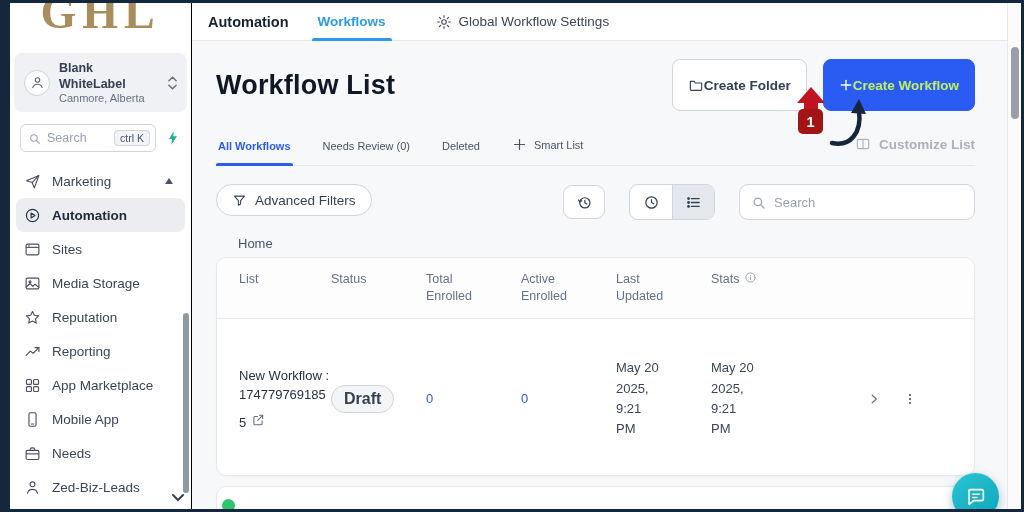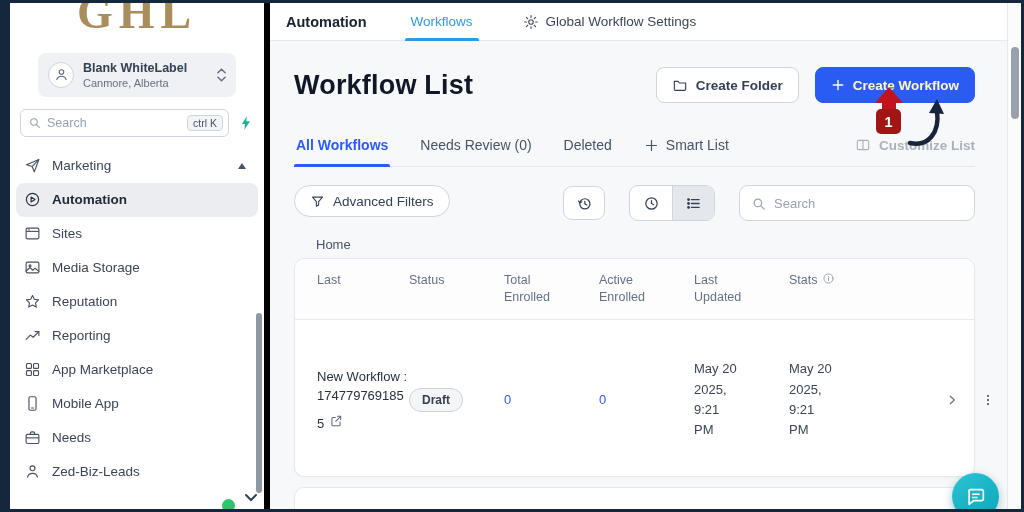--- a/index.html
+++ b/index.html
@@ -1,24 +1,24 @@
 <!DOCTYPE html>
 <html><head>
 <meta charset="utf-8">
 <style>
   *{box-sizing:border-box;margin:0;padding:0}
   html,body{width:1024px;height:512px}
   body{background:#14273c;font-family:"Liberation Sans",sans-serif;position:relative;overflow:hidden}
   .app{position:absolute;left:10px;top:3px;right:3px;bottom:3px;background:#fff;display:flex;overflow:hidden}
 
   
-  .sidebar{width:260px;flex:none;background:#fff;border-right:6px solid #000000;position:relative;overflow:hidden}
+  .sidebar{width:182px;flex:none;background:#fff;border-right:1px solid #000000;position:relative;overflow:hidden}
   .logo{height:38px;overflow:hidden;display:flex;justify-content:center}
   .logo span{font-family:"Liberation Serif",serif;font-weight:700;font-size:46px;line-height:46px;margin-top:-13px;color:#aa8d5c;letter-spacing:6px}
-  .account{margin:12px 28px 0;background:#eff1f4;border-radius:8px;padding:8px 10px;display:flex;align-items:center;gap:9px;cursor:pointer}
+  .account{margin:12px 4px 0;background:#eff1f4;border-radius:8px;padding:8px 10px;display:flex;align-items:center;gap:9px;cursor:pointer}
   .avatar{width:26px;height:26px;border-radius:50%;background:#fff;border:1px solid #cfd4dc;display:flex;align-items:center;justify-content:center;flex:none}
   .acct-name{font-size:12.5px;font-weight:700;color:#344054;line-height:1.25}
   .acct-loc{font-size:11px;color:#667085}
   .acct-chevrons{margin-left:auto;display:flex;flex-direction:column;gap:2px;align-items:center}
   .search-row{display:flex;align-items:center;gap:9px;margin:12px 10px 0}
   .search-box{flex:1;display:flex;align-items:center;gap:6px;border:1px solid #d0d5dd;border-radius:6px;background:#fff;height:28px;padding:0 5px 0 7px;min-width:0}
   .search-box input{border:0;outline:0;flex:1;min-width:0;font-size:12.5px;color:#344054;background:transparent;font-family:inherit}
   .search-box input::placeholder{color:#98a2b3}
   .kbd{font-size:10.5px;color:#475467;background:#f2f4f7;border:1px solid #d0d5dd;border-radius:4px;padding:1px 5px;white-space:nowrap}
   .menu{margin-top:12px}
@@ -26,34 +26,34 @@
   .menu-item.active{background:#ecedf1;border-radius:8px;margin:0 6px;padding:0 8px;font-weight:700;color:#222b3a}
   .tri-up{width:0;height:0;border-left:4px solid transparent;border-right:4px solid transparent;border-bottom:6px solid #475467;margin-left:auto;margin-right:4px}
   .side-thumb{position:absolute;right:2px;top:310px;width:6px;height:180px;background:#8f97a2;border-radius:3px;cursor:pointer;z-index:3}
   .side-bottom-chevron{position:absolute;right:6px;bottom:3px;cursor:pointer;z-index:3}
   .green-dot{position:absolute;left:210px;bottom:-5px;width:17px;height:17px;border-radius:50%;background:#2fc56d;border:2px solid #fff;z-index:9}
 
   
   .main{flex:1;display:flex;flex-direction:column;position:relative;min-width:0}
   .topbar{height:38px;flex:none;background:#fff;border-bottom:1px solid #e7e9ee;display:flex;align-items:center;padding:0 16px}
   .tb-title{font-size:14.5px;font-weight:700;color:#182230}
-  .tb-tab{margin-left:40px;position:relative;height:38px;display:flex;align-items:center;font-size:13.5px;font-weight:400;color:#2e9be6;cursor:pointer;padding:0 4px}
+  .tb-tab{margin-left:25px;position:relative;height:38px;display:flex;align-items:center;font-size:13.5px;font-weight:700;color:#2e9be6;cursor:pointer;padding:0 4px}
   .tb-tab::after{content:"";position:absolute;left:-2px;right:-2px;bottom:0;height:3px;background:#2e9be6;border-radius:2px 2px 0 0}
   .tb-settings{margin-left:46px;display:flex;align-items:center;gap:7px;font-size:13.5px;color:#3b4555;cursor:pointer}
 
   .content{flex:1;background:#f7f8fa;padding:24px 46px 0 24px;position:relative;overflow:hidden}
   .header-row{display:flex;align-items:center;height:40px}
   .page-title{font-size:27px;font-weight:700;color:#101828;letter-spacing:.2px}
   .header-actions{margin-left:auto;display:flex;gap:16px}
-  .btn{height:36px;border-radius:8px;display:flex;align-items:center;gap:8px;font-size:13.5px;font-weight:600;padding:4px 15px;cursor:pointer;white-space:nowrap}
+  .btn{height:52px;border-radius:8px;display:flex;align-items:center;gap:0;font-size:13.5px;font-weight:600;padding:4px 15px;cursor:pointer;white-space:nowrap}
   .btn-outline{background:#fff;border:1px solid #d0d5dd;color:#344054}
-  .btn-primary{background:#2a5cf4;border:1px solid #2a5cf4;color:#fef9c3}
+  .btn-primary{background:#2a5cf4;border:1px solid #2a5cf4;color:#bef264}
 
   .tabs-row{margin-top:26px;display:flex;align-items:flex-end;border-bottom:1px solid #e4e7ec;gap:28px}
-  .tab{padding:6px 2px 13px;font-size:14px;color:#475467;position:relative;cursor:pointer;white-space:nowrap}
+  .tab{padding:6px 2px 13px;font-size:11px;color:#475467;position:relative;cursor:pointer;white-space:nowrap}
   .tab.active{color:#2a5cf4;font-weight:700}
   .tab.active::after{content:"";position:absolute;left:0;right:0;bottom:-1px;height:3px;background:#2a5cf4;border-radius:2px 2px 0 0}
   .smart-list{display:flex;align-items:center;gap:7px}
   .customize{margin-left:auto;display:flex;align-items:center;gap:8px;color:#aab1bc;font-size:13.5px;font-weight:600;padding-bottom:13px;cursor:pointer}
 
   .filter-row{margin-top:18px;display:flex;}
   .adv-filters{display:flex;align-items:center;gap:8px;height:32px;padding:0 15px;border:1px solid #d0d5dd;border-radius:18px;background:#fff;font-size:13.5px;color:#344054;cursor:pointer}
   .filter-right{margin-left:auto;display:flex;align-items:center;gap:24px}
   .icon-btn{width:42px;height:34px;border:1px solid #d0d5dd;border-radius:9px;background:#fff;display:flex;align-items:center;justify-content:center;cursor:pointer}
   .icon-group{display:flex;border:1px solid #d0d5dd;border-radius:9px;overflow:hidden;background:#fff}
@@ -67,21 +67,21 @@
   .breadcrumb{margin:16px 0 6px 22px;font-size:13px;color:#475467;cursor:pointer;width:max-content}
 
   .card{background:#fff;border:1px solid #e7e9ee;border-radius:10px;box-shadow:0 1px 2px rgba(16,24,40,.04)}
   .tgrid{display:grid;grid-template-columns:92px 95px 95px 95px 95px 92px 64px 36px 26px;padding-left:22px}
   .thead{padding-top:13px;padding-bottom:13px;border-bottom:1px solid #e7e9ee;background:#fdfdfe;border-radius:10px 10px 0 0}
   .th{font-size:12.5px;color:#667085;padding-right:26px;line-height:1.35}
   .th-stats{display:flex;align-items:flex-start;gap:4px;padding-right:4px}
   .trow{padding-top:20px;padding-bottom:16px;align-items:center;min-height:156px}
   .cell-name{font-size:13px;color:#27303f;width:54px;overflow-wrap:anywhere;line-height:1.5;cursor:pointer}
   .ext-link{margin-top:8px;cursor:pointer;display:inline-flex}
-  .badge-draft{display:inline-block;padding:4px 12px;border:1px solid #cfd4dc;border-radius:999px;background:#f4f5f7;font-size:12px;color:#344054;font-weight:600}
+  .badge-draft{display:inline-block;padding:4px 12px;border:1px solid #cfd4dc;border-radius:999px;background:#f4f5f7;font-size:16px;color:#344054;font-weight:600}
   .cell-num{color:#2a5cf4;font-size:13px;cursor:pointer;width:max-content}
   .cell-date{font-size:13px;color:#3b4555;width:44px;line-height:1.55}
   .cell-center{display:flex;align-items:center}
   .card.partial{margin-top:10px;height:60px}
 
   .vscroll{position:absolute;right:0;top:0;bottom:0;width:14px;background:#fbfbfc;border-left:1px solid #e7e9ee;z-index:5}
   .vthumb{position:absolute;left:3px;top:44px;width:8px;height:72px;background:#99a0ab;border-radius:4px;cursor:pointer}
 
   .annotation{position:absolute;left:604px;top:46px;width:104px;height:76px;z-index:10;pointer-events:none}
   .ann-badge{position:absolute;left:2px;top:22px;width:25px;height:25px;background:#a31515;border-radius:5px;color:#fff;font-weight:700;font-size:14.5px;display:flex;align-items:center;justify-content:center}
@@ -327,21 +327,21 @@
               </svg>
             <input placeholder="Search" style="">
           </span>
         </span>
       </div>
 
       <div class="breadcrumb">Home</div>
 
       <div class="card">
         <div class="tgrid thead">
-          <span class="th">Last</span>
+          <span class="th">List</span>
           <span class="th">Status</span>
           <span class="th">Total Enrolled</span>
           <span class="th">Active Enrolled</span>
           <span class="th">Last Updated</span>
           <span class="th th-stats">
             <span>Stats</span>
             <svg class="ic" width="13" height="13" viewBox="0 0 24 24" fill="none" stroke="#98a2b3" stroke-width="1.8" stroke-linecap="round">
                 <circle cx="12" cy="12" r="8.5"></circle>
                 <line x1="12" y1="11" x2="12" y2="16"></line>
                 <line x1="12" y1="8" x2="12" y2="8.2"></line>

